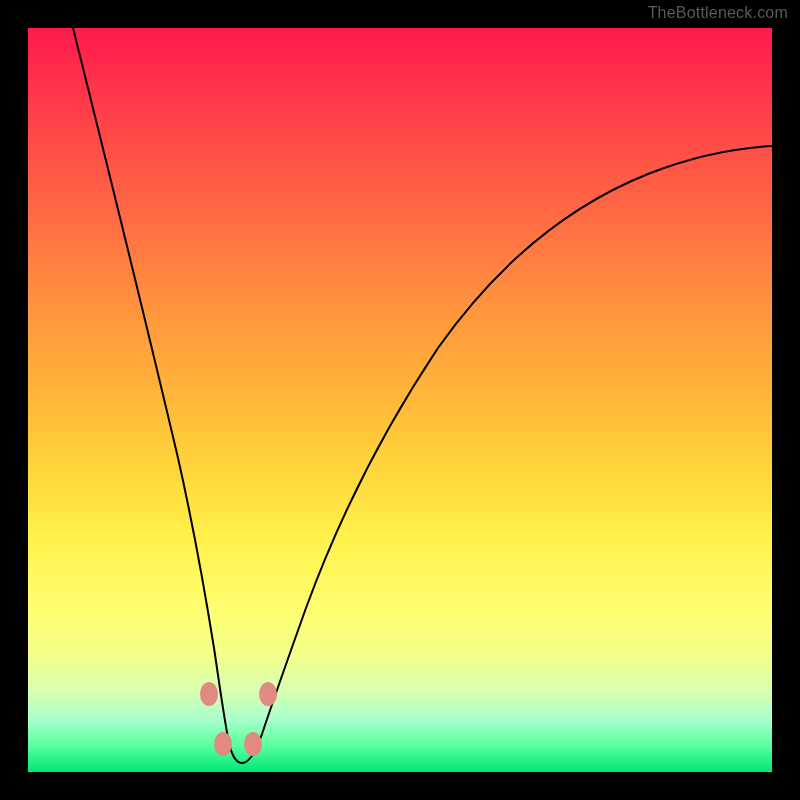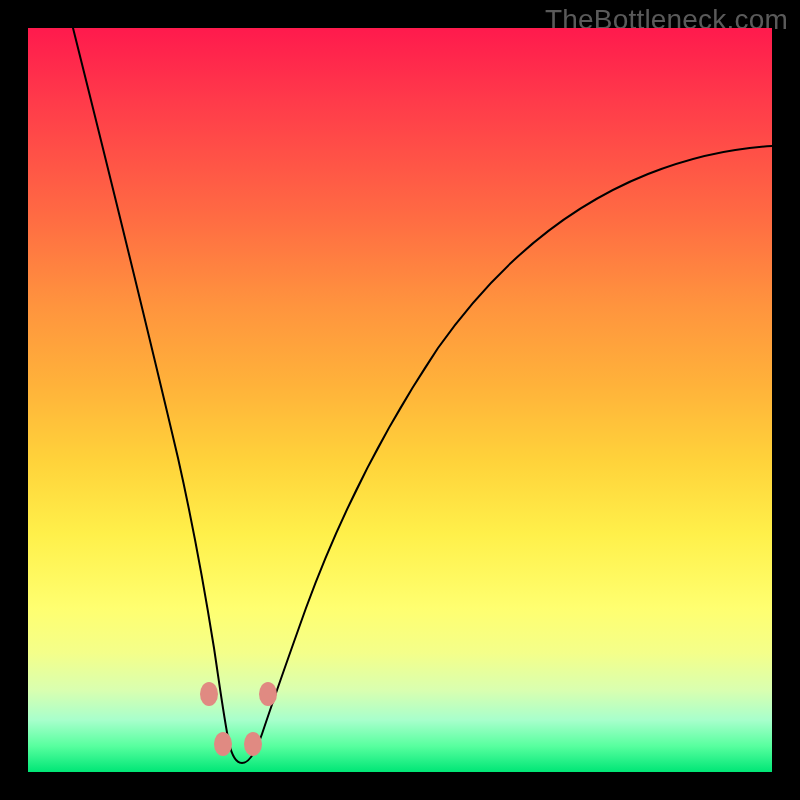--- a/index.html
+++ b/index.html
@@ -40,21 +40,21 @@
       #a8ffcc 93%,
       #58ff9f 96.5%,
       #00e676 100%
     );
   }
   .watermark {
     position: absolute;
     top: 4px;
     right: 12px;
     color: #5a5a5a;
-    font-size: 28px;
+    font-size: 16px;
     font-weight: 500;
     letter-spacing: 0.2px;
     user-select: none;
   }
   svg.curve {
     position: absolute;
     top: 0;
     left: 0;
     width: 744px;
     height: 744px;

